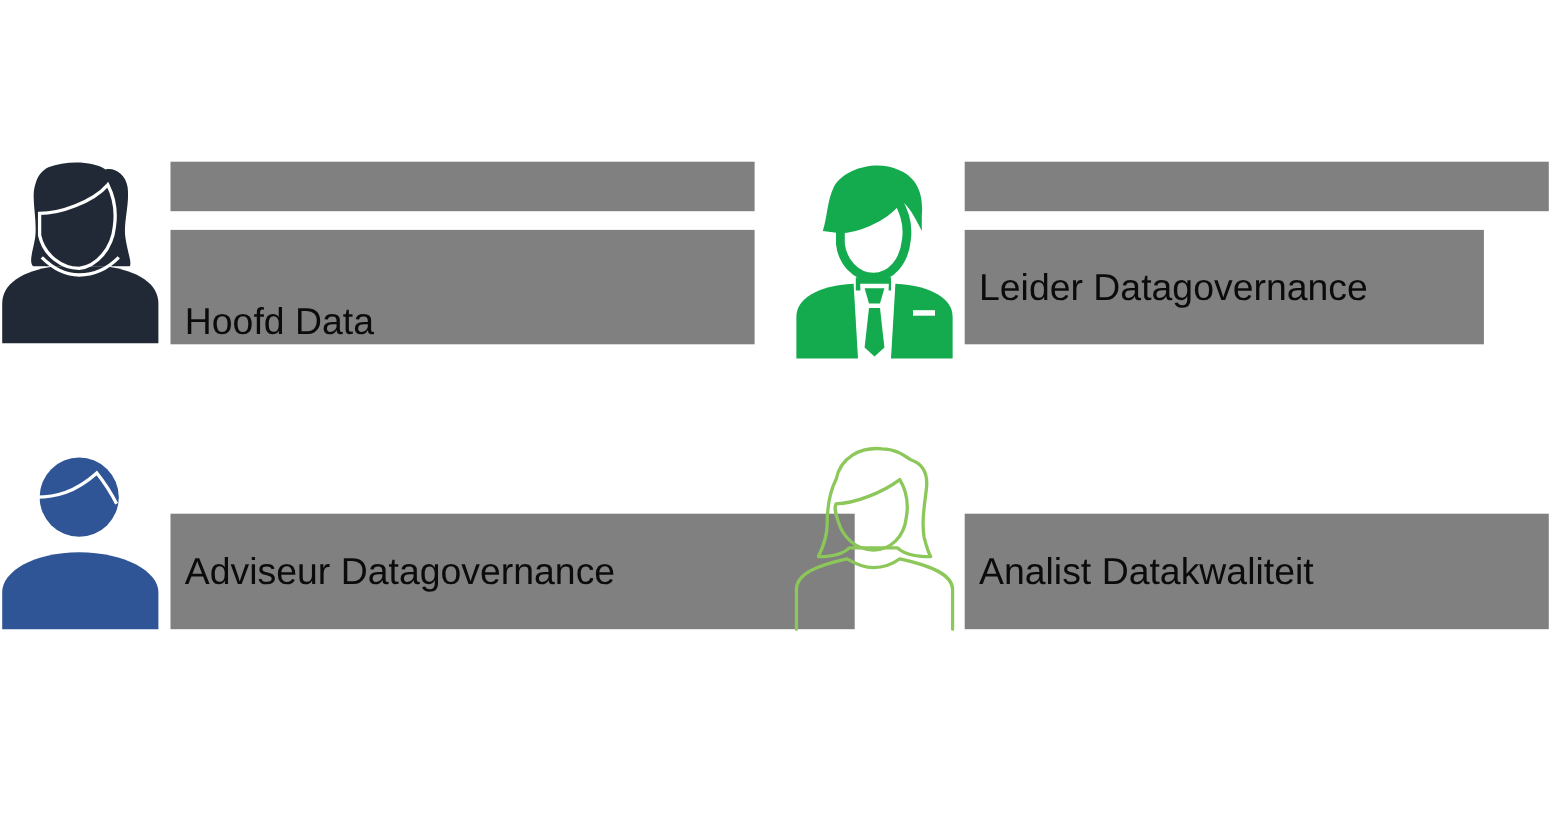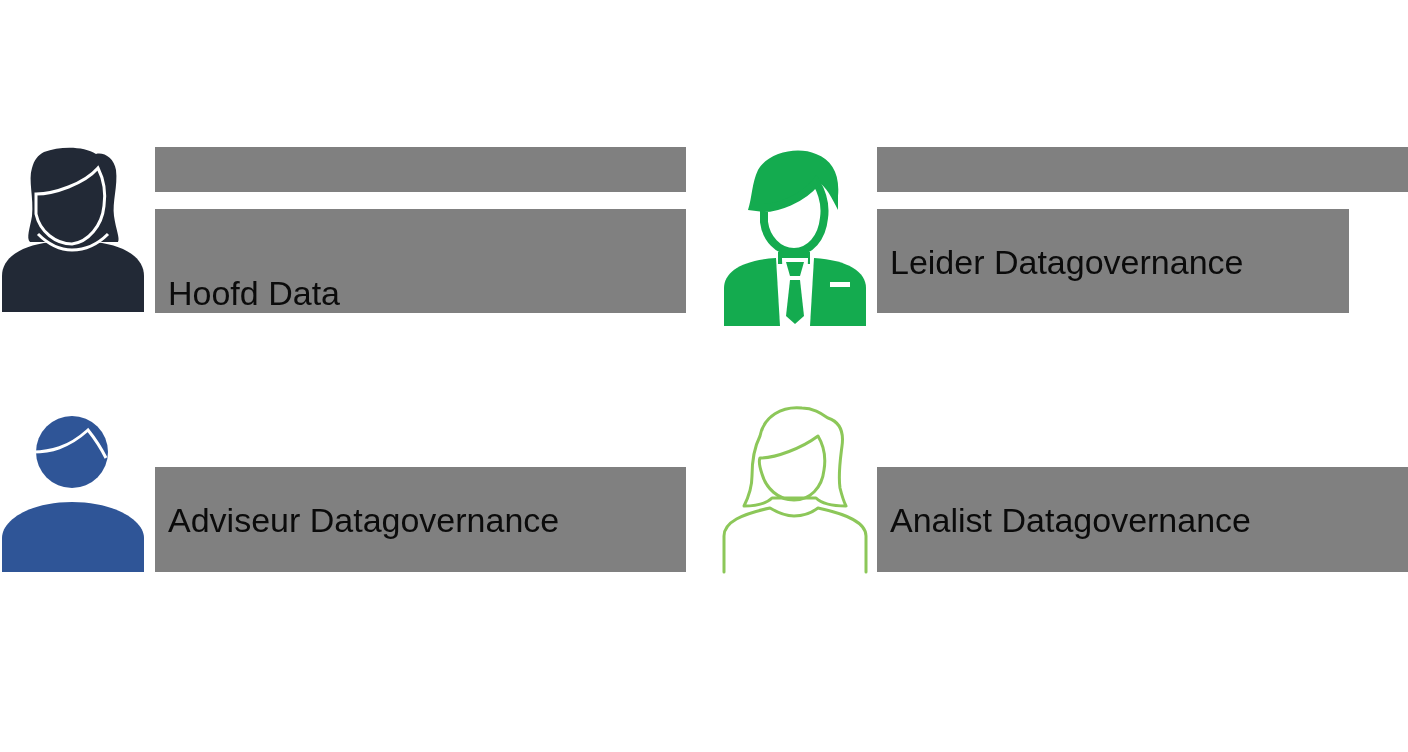--- a/index.html
+++ b/index.html
@@ -88,33 +88,33 @@
 <div>
   <svg class="icon" style="left:0px; top:412px;" width="146" height="162" viewBox="0 0 146 162">
 
     <circle cx="72" cy="40" r="36" fill="#2f5597"></circle>
 
     <path d="M33 40 C50 40 68 36 88 18 C96 28 102 38 106 46" fill="none" stroke="#ffffff" stroke-width="3"></path>
 
     <path d="M2 160 L2 126 C2 108 30 90 72 90 C114 90 144 108 144 126 L144 160 Z" fill="#2f5597"></path>
   </svg>
 
-  <div class="label-bar" style="left:155px; top:467px; width:531px; height:105px;text-align:center;">
+  <div class="label-bar" style="left:155px; top:467px; width:622px; height:105px;text-align:center;">
     <span class="label-text">Adviseur Datagovernance</span>
   </div>
 </div>
 
 <div>
   <svg class="icon" style="left:722px; top:402px;" width="146" height="172" viewBox="0 0 146 172">
     <g fill="none" stroke="#8cc759" stroke-width="3" stroke-linejoin="round" stroke-linecap="round">
 
       <path d="M38 34 C42 14 60 4 80 6 C92 6 100 12 106 16 C118 20 122 30 120 44 C118 60 116 72 118 86 C120 94 122 100 124 104 C110 104 100 102 94 96 L50 96 C44 102 34 104 22 104 C26 96 30 86 30 74 C30 58 32 46 38 34 Z"></path>
 
       <path d="M38 56 C54 56 80 46 96 34 C102 44 104 56 102 68 C100 86 88 98 72 98 C56 98 44 86 40 72 C38 66 36 60 38 56 Z"></path>
 
       <path d="M2 170 L2 134 C2 120 20 112 48 106 C58 112 64 114 72 114 C80 114 88 112 96 106 C124 112 144 120 144 134 L144 170"></path>
     </g>
   </svg>
 
   <div class="label-bar" style="left:877px; top:467px; width:531px; height:105px;">
-    <span class="label-text">Analist Datagovernance</span>
+    <span class="label-text">Analist Datakwaliteit</span>
   </div>
 </div>
 
 </body></html>

